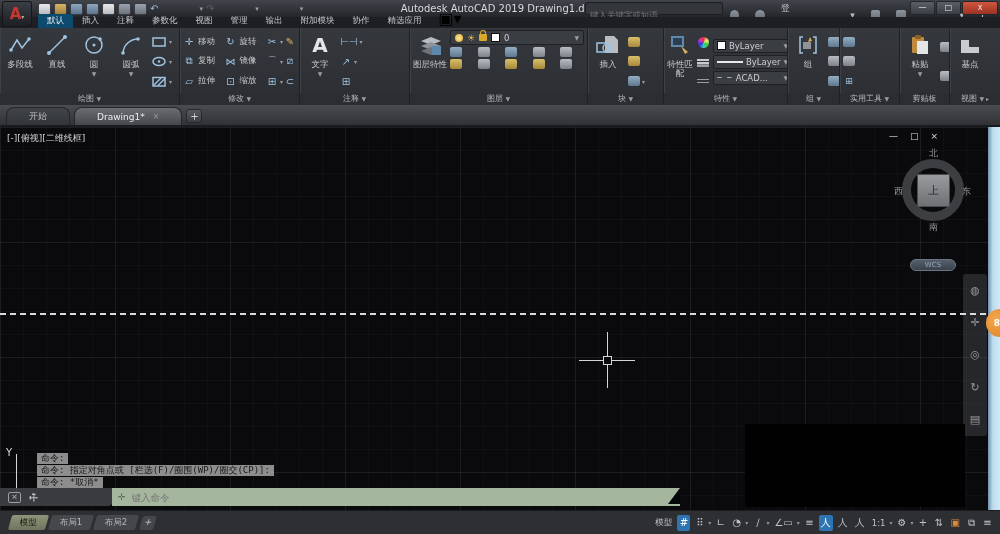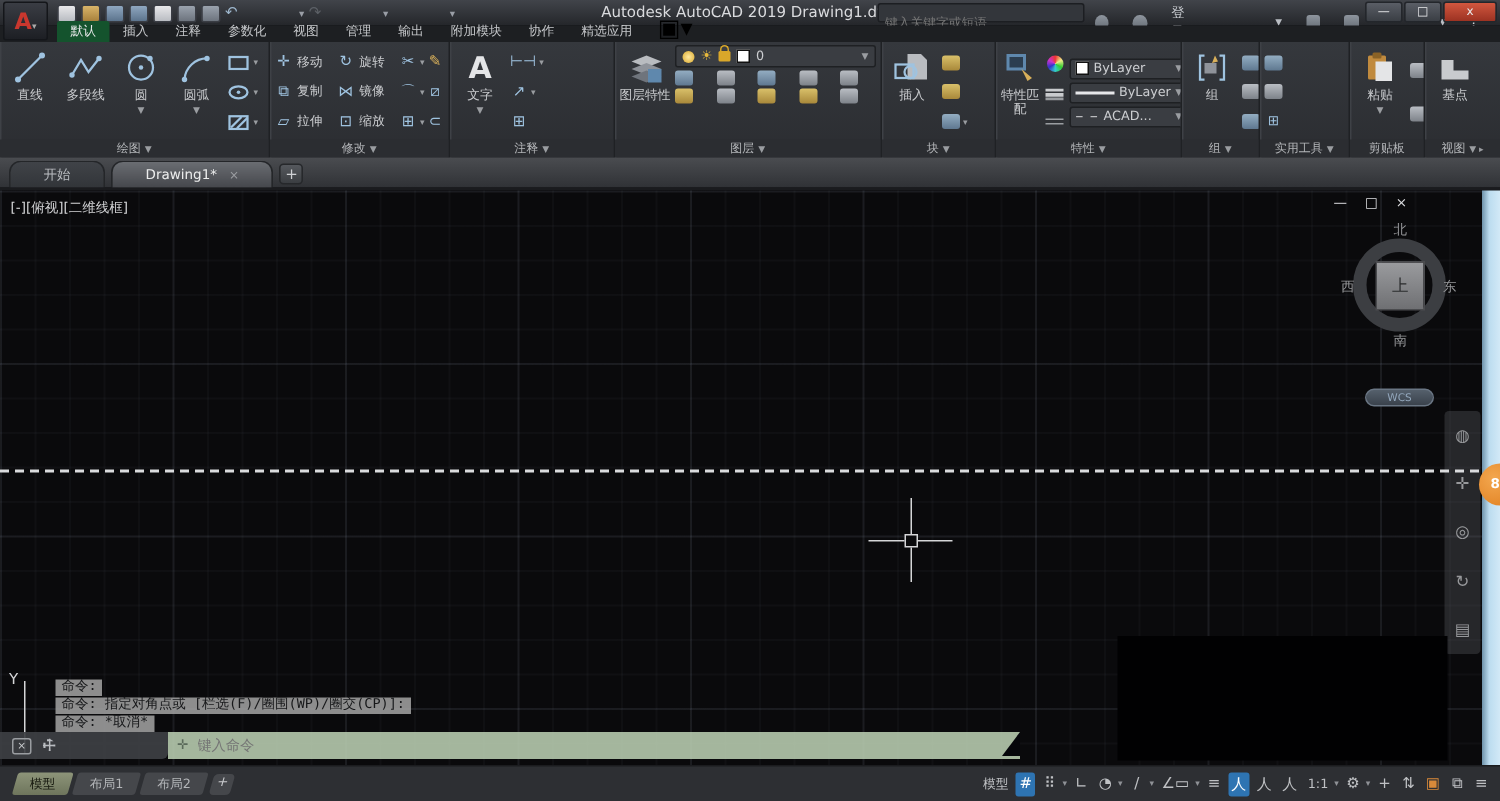--- a/index.html
+++ b/index.html
@@ -34,21 +34,21 @@
   .signin { color:#c4c7cc; font-size:9px; }
   .winbtns { position:absolute; right:2px; top:1px; display:flex; gap:1px; }
   .winbtn { width:25px; height:14px; background:linear-gradient(#5a5e66,#3a3e44); border:1px solid #23262b;
     color:#e7e8ea; font-size:8px; text-align:center; line-height:12px; border-radius:2px; }
   .winbtn.close { width:36px; background:linear-gradient(#d1573f,#9c3222); }
 
   
   .ribbontabs { position:absolute; left:0; top:17px; width:1000px; height:11px; background:#1d1f22;
     display:flex; align-items:flex-end; padding-left:38px; }
   .rtab { color:#c6c8cb; font-size:8.5px; padding:1px 9px; }
-  .rtab.active { background:#14532d; border-radius:2px 2px 0 0; color:#e8e9ea; }
+  .rtab.active { background:#0c4a6e; border-radius:2px 2px 0 0; color:#e8e9ea; }
 
   
   .ribbon { position:absolute; left:0; top:28px; width:1000px; height:77px;
     background:linear-gradient(#35383d,#2b2d31); display:flex; }
   .panel { height:100%; display:flex; flex-direction:column; border-right:1px solid #1f2124;
     box-shadow:inset 1px 0 0 #3e4146; }
   .pbody { flex:1; display:flex; padding:2px 3px 0 3px; gap:3px; overflow:hidden; }
   .plabel { height:12px; font-size:8px; color:#b4b6b9; text-align:center; line-height:12px;
     background:#2b2d31; white-space:nowrap; }
   .plabel .c { font-size:6px; color:#9a9da1; }
@@ -226,36 +226,36 @@
     <span class="qat caret" style="margin-left:8px;">▣▾</span>
   </div>
 
   <div class="ribbon">
 
     <div class="panel" style="width:180px;">
       <div class="pbody">
         <div class="bigtool">
           <div class="bicon">
             <svg width="24" height="24">
+                <polyline class="st" points="3,17 9,7 14,15 21,6"></polyline>
+                <circle class="dot" cx="3" cy="17" r="1.8"></circle>
+                <circle class="dot" cx="21" cy="6" r="1.8"></circle>
+              </svg>
+          </div>
+          <span>多段线</span>
+        </div>
+        <div class="bigtool">
+          <div class="bicon">
+            <svg width="24" height="24">
                 <line class="st" x1="4" y1="20" x2="20" y2="4"></line>
                 <circle class="dot" cx="4" cy="20" r="2"></circle>
                 <circle class="dot" cx="20" cy="4" r="2"></circle>
               </svg>
           </div>
           <span>直线</span>
-        </div>
-        <div class="bigtool">
-          <div class="bicon">
-            <svg width="24" height="24">
-                <polyline class="st" points="3,17 9,7 14,15 21,6"></polyline>
-                <circle class="dot" cx="3" cy="17" r="1.8"></circle>
-                <circle class="dot" cx="21" cy="6" r="1.8"></circle>
-              </svg>
-          </div>
-          <span>多段线</span>
         </div>
         <div class="bigtool">
           <div class="bicon">
             <svg width="24" height="24">
                 <circle class="st" cx="12" cy="12" r="8"></circle>
                 <circle class="dot" cx="12" cy="12" r="1.5"></circle>
                 <circle class="dot" cx="18" cy="6" r="1.8"></circle>
               </svg>
           </div>
           <span>圆</span>

